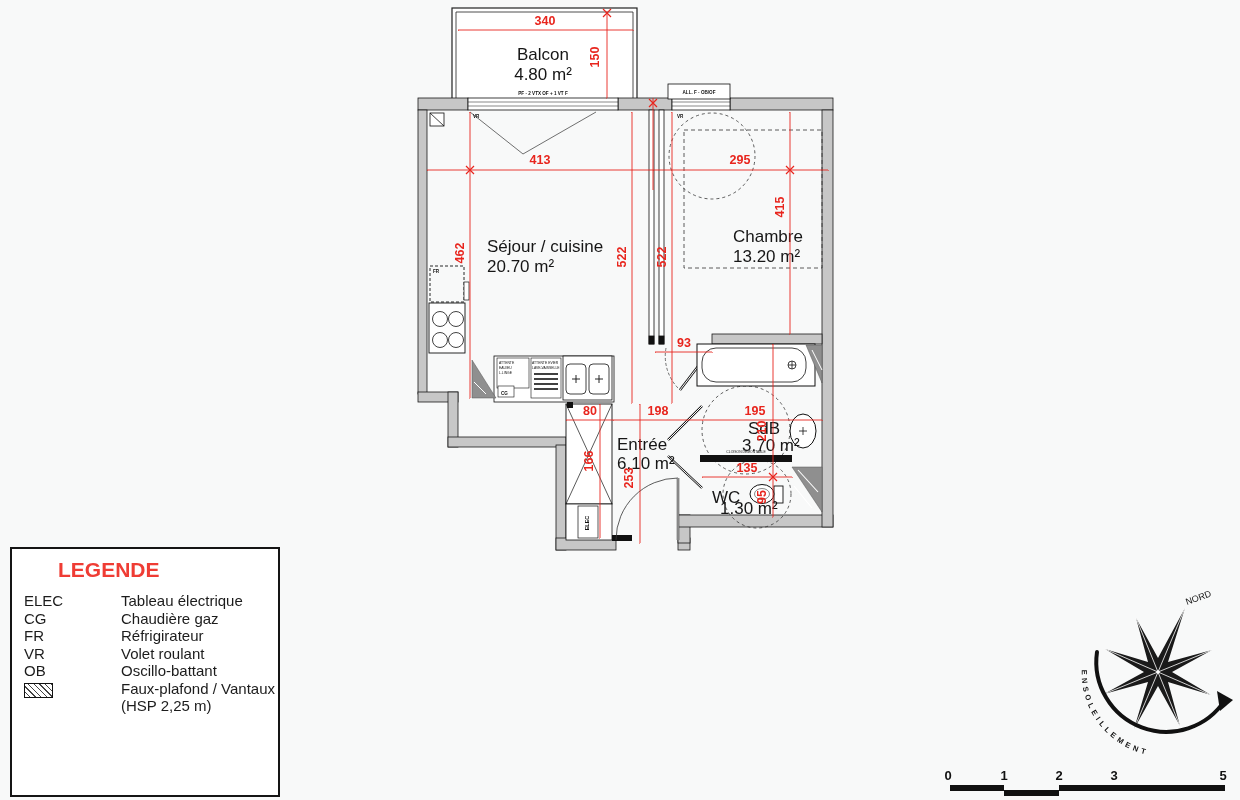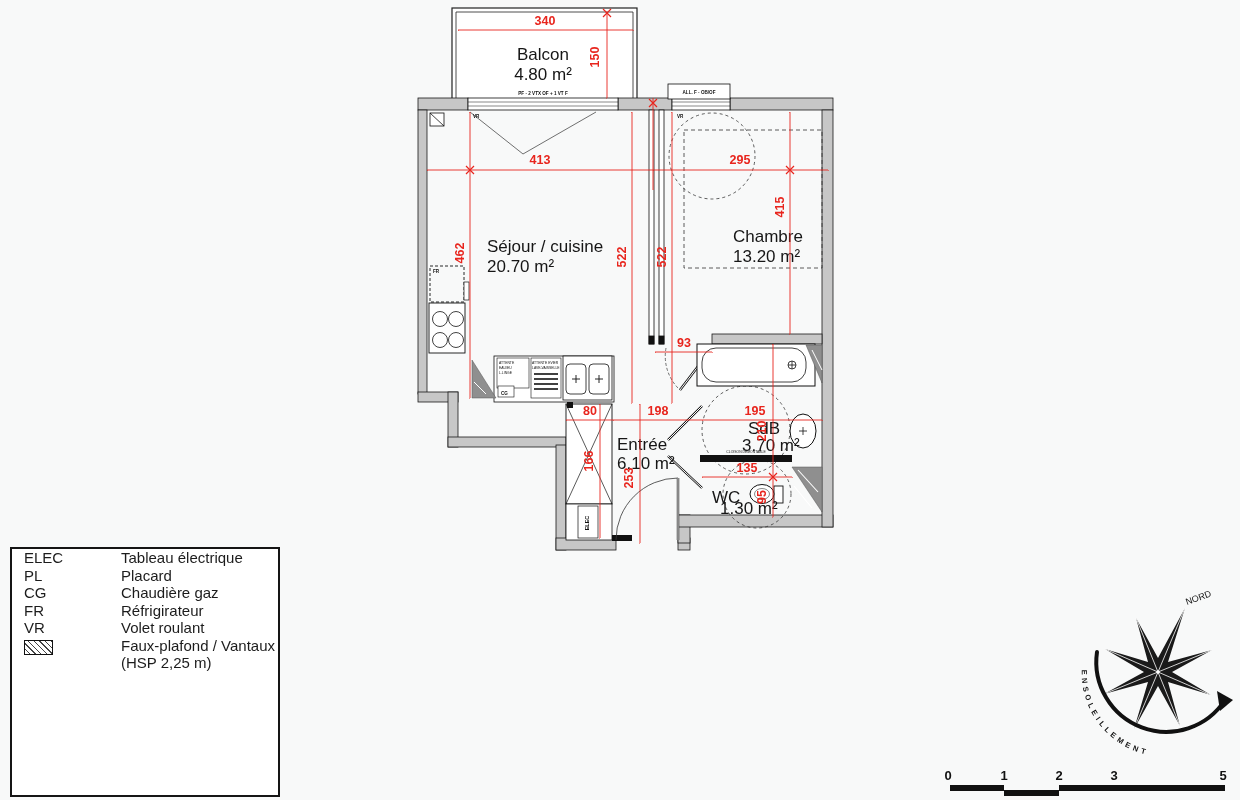--- a/index.html
+++ b/index.html
@@ -260,39 +260,40 @@
   <text class="dim" x="590" y="415" text-anchor="middle">80</text>
   <text class="dim" x="658" y="415" text-anchor="middle">198</text>
   <text class="dim" x="755" y="415" text-anchor="middle">195</text>
   <text class="dim" x="593" y="461" text-anchor="middle" transform="rotate(-90 593 461)">166</text>
   <text class="dim" x="633" y="478" text-anchor="middle" transform="rotate(-90 633 478)">253</text>
   <text class="dim" x="747" y="472" text-anchor="middle">135</text>
   <text class="dim" x="766" y="497" text-anchor="middle" transform="rotate(-90 766 497)">95</text>
 </svg>
 
 <div class="legend">
+  <div class="legend-title">LEGENDE</div>
   <div class="lr">
         <div class="abbr">ELEC</div>
         <div class="lbl">Tableau électrique</div>
       </div>
   <div class="lr">
-        <div class="abbr">PL</div>
-        <div class="lbl">Placard</div>
-      </div>
-  <div class="lr">
         <div class="abbr">CG</div>
         <div class="lbl">Chaudière gaz</div>
       </div>
   <div class="lr">
         <div class="abbr">FR</div>
         <div class="lbl">Réfrigirateur</div>
       </div>
   <div class="lr">
         <div class="abbr">VR</div>
         <div class="lbl">Volet roulant</div>
+      </div>
+  <div class="lr">
+        <div class="abbr">OB</div>
+        <div class="lbl">Oscillo-battant</div>
       </div>
   <div class="lr">
     <div class="abbr">
           <div class="swatch"></div>
         </div>
     <div class="lbl">
       <div class="lbl2">Faux-plafond / Vantaux</div>
       <div class="lbl2">(HSP 2,25 m)</div>
     </div>
   </div>

